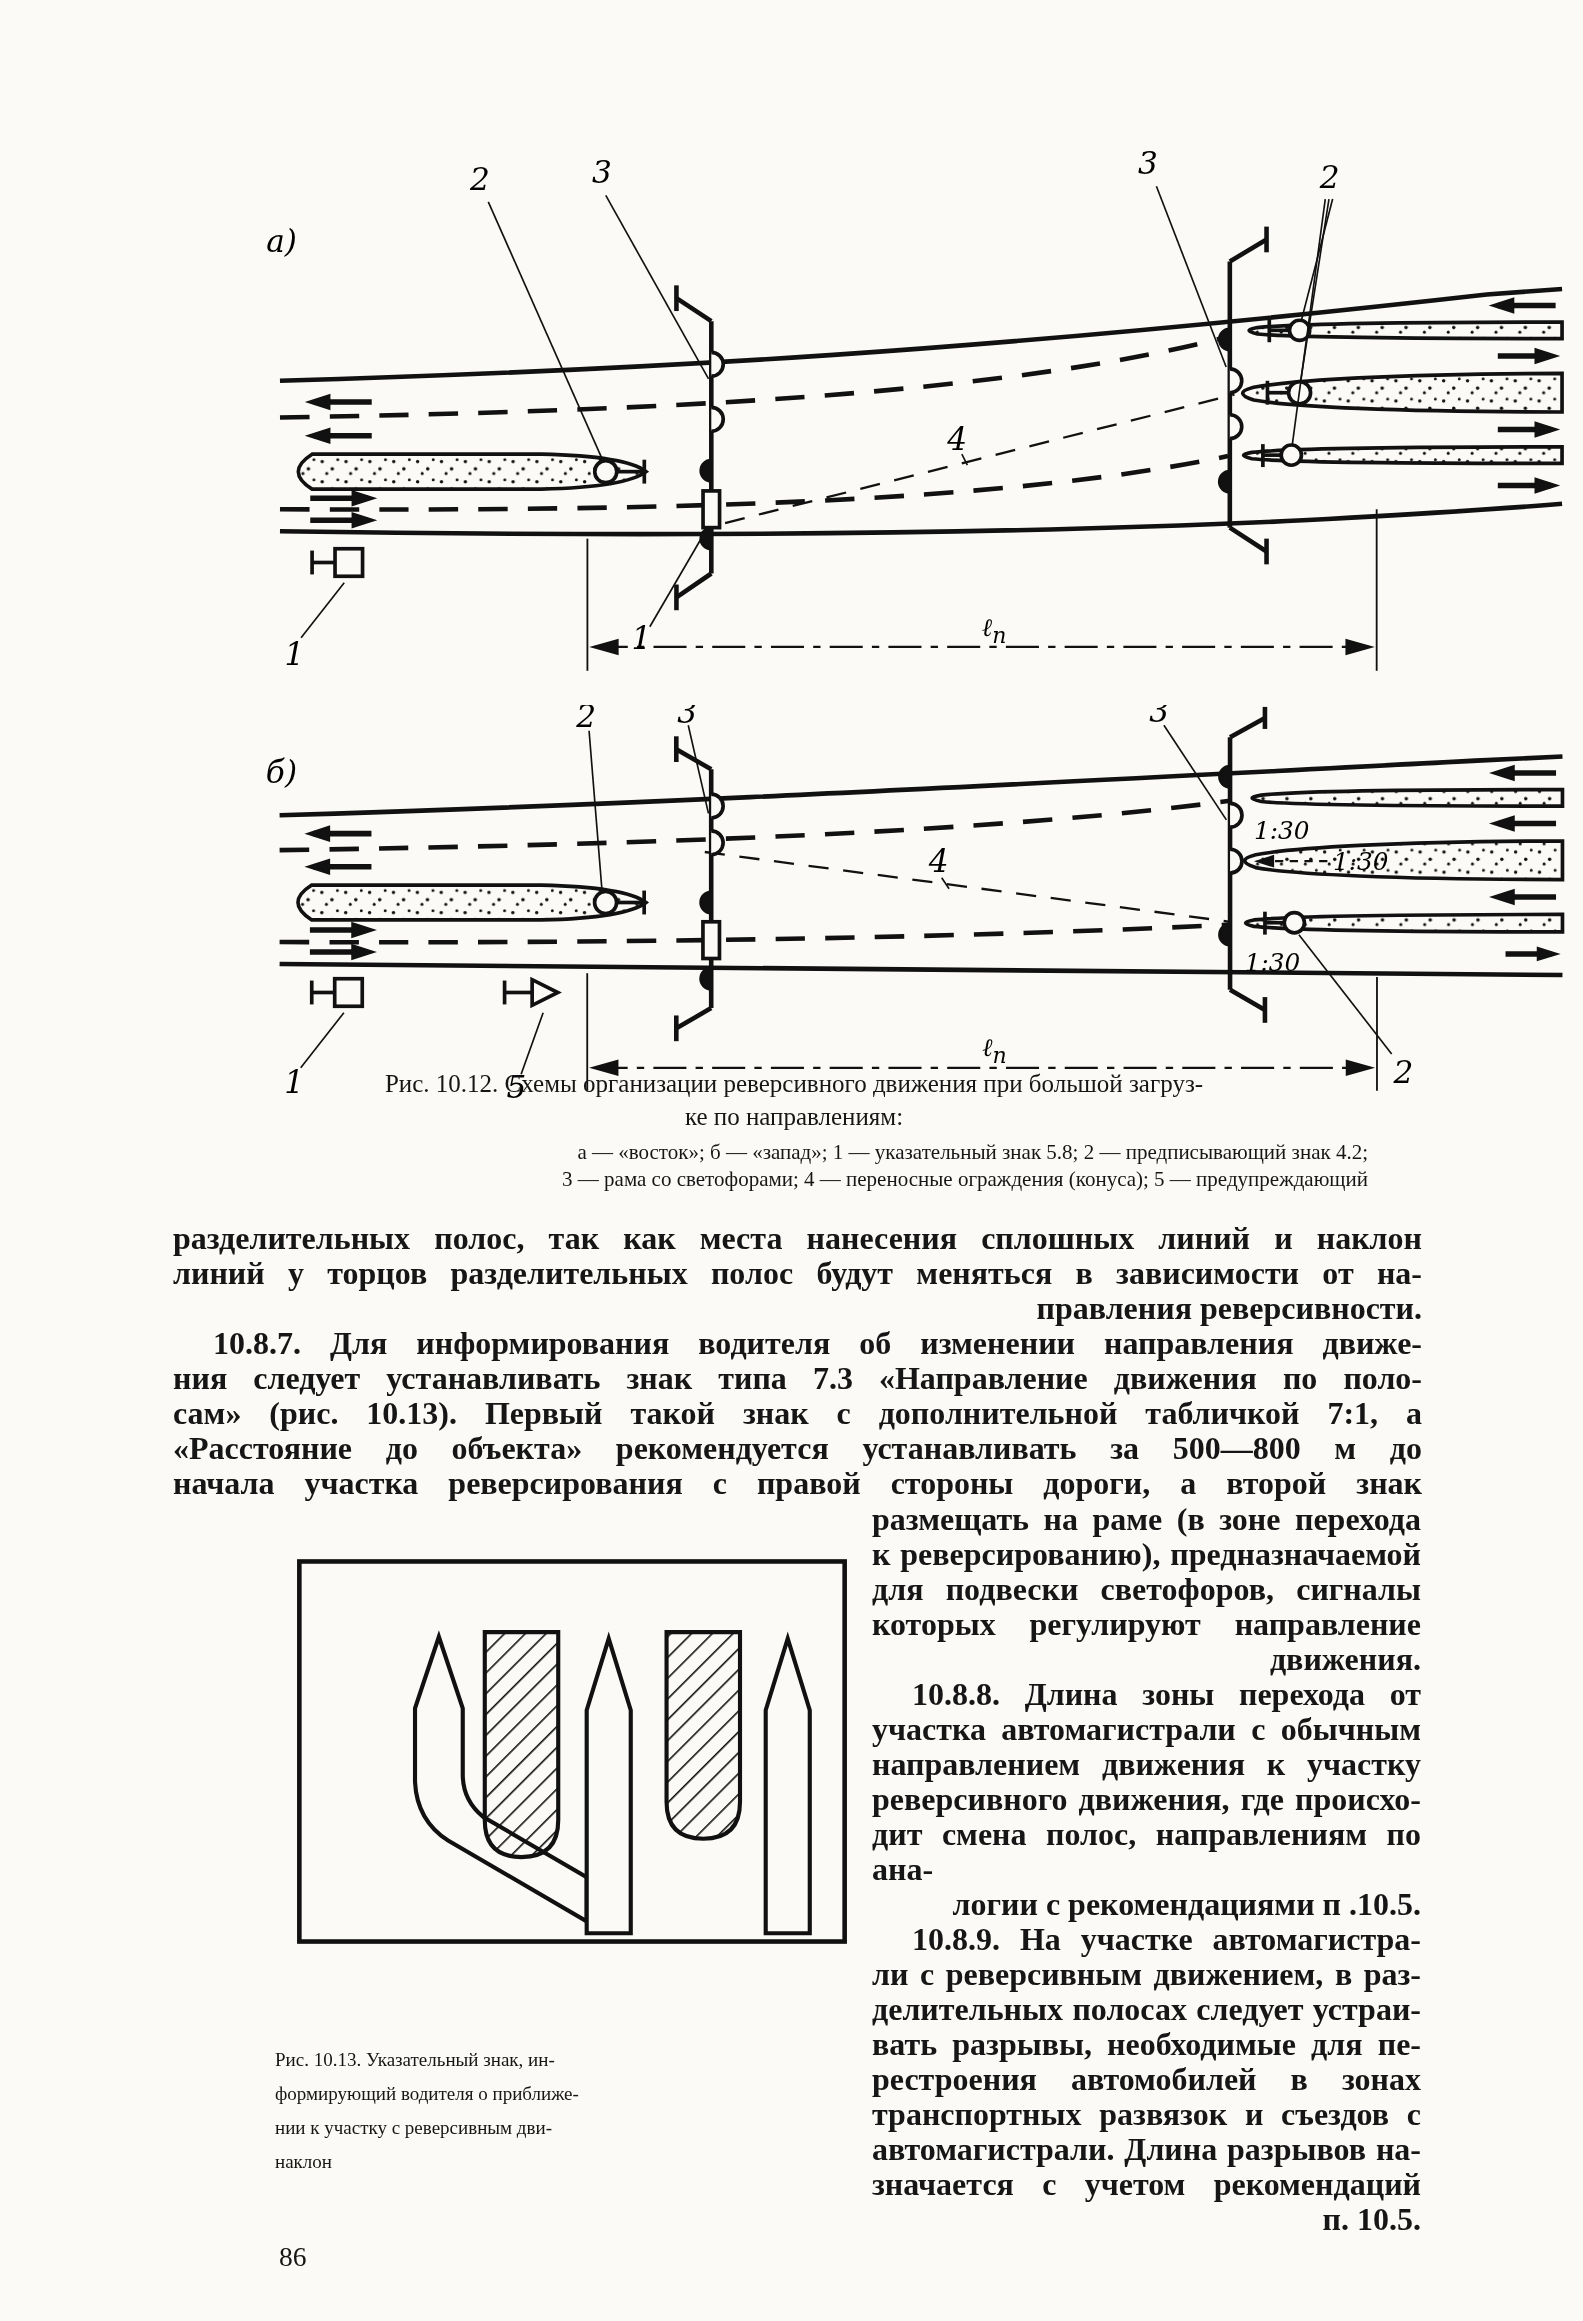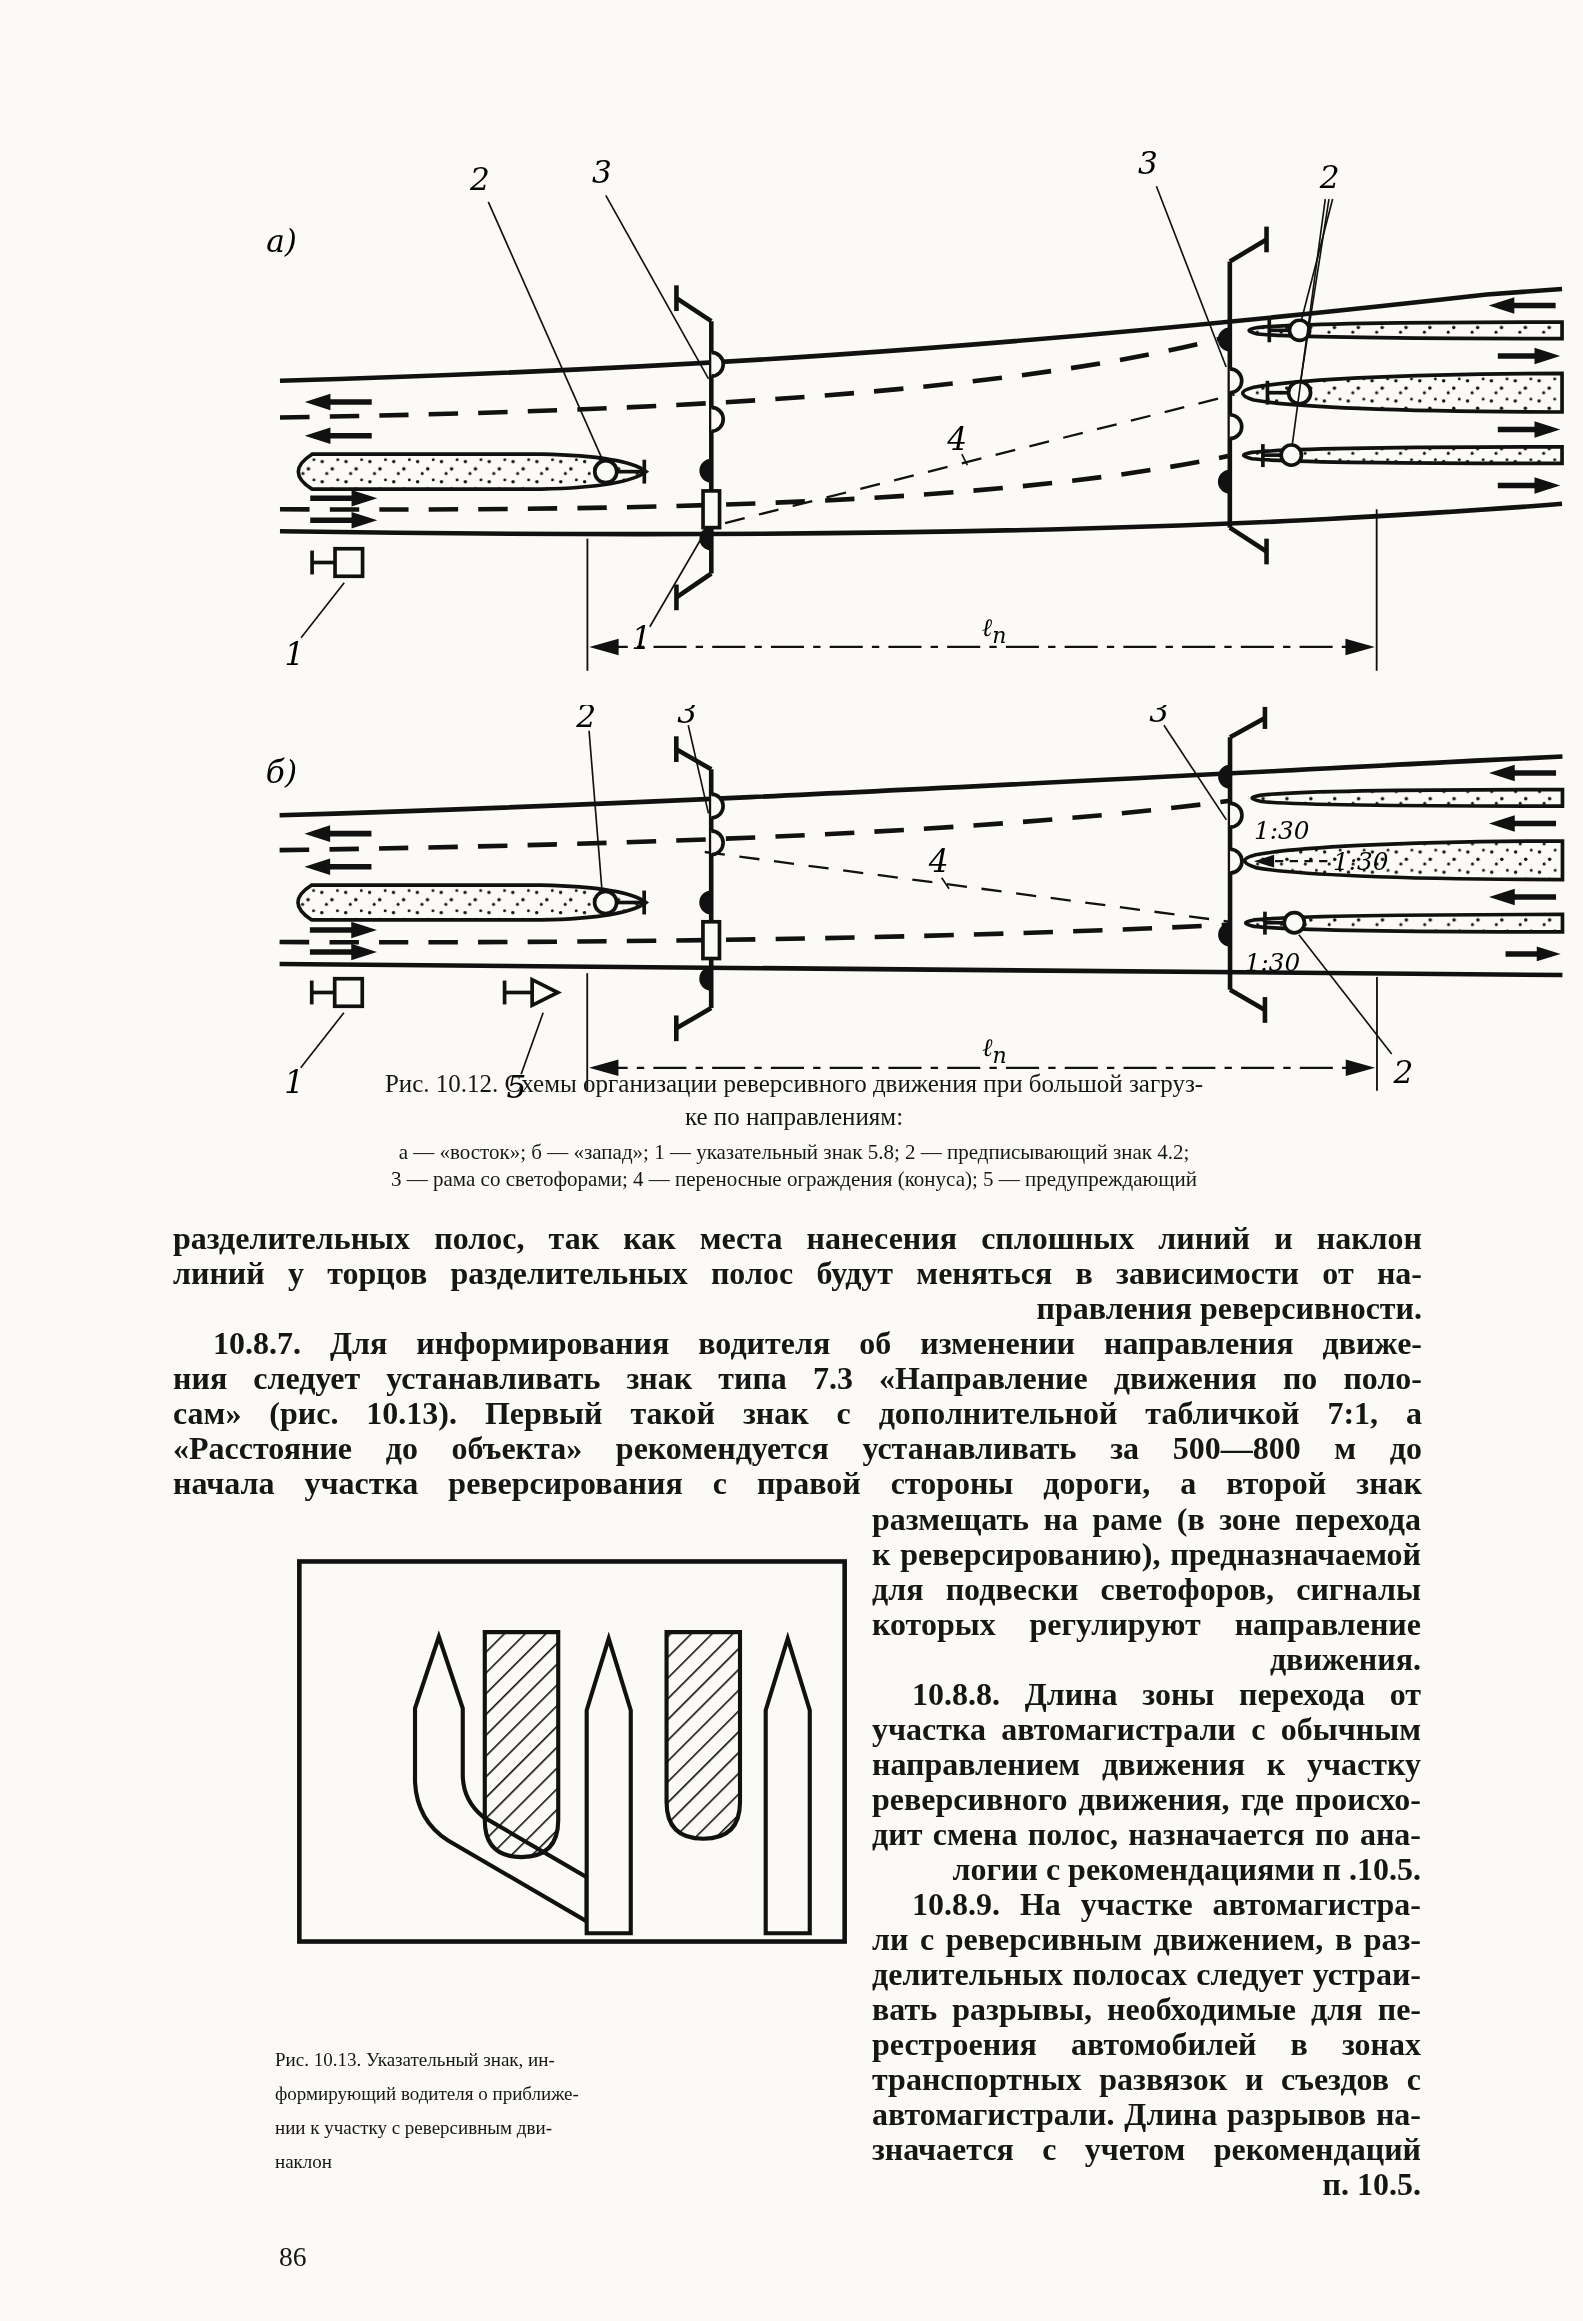--- a/index.html
+++ b/index.html
@@ -4,21 +4,21 @@
 <style>
   html,body{margin:0;padding:0;background:#888;}
   .page{position:relative;width:1583px;height:2322px;background:#fbfaf6;color:#161616;
         font-family:"Liberation Serif", serif;overflow:hidden;}
   .abs{position:absolute;}
   .body-line{font-size:32px;line-height:35px;white-space:nowrap;font-weight:bold;}
   .jl{text-align:justify;text-align-last:justify;white-space:normal;}
   .ll{text-align:right;white-space:normal;}
   .indent{text-indent:40px;}
   .cap-main{font-size:25px;line-height:33px;text-align:center;}
-  .cap-leg{font-size:21px;line-height:27px;text-align:center;}
+  .cap-leg{font-size:21px;line-height:27px;text-align:right;}
   .fig13cap{font-size:19px;line-height:34px;text-align:left;}
   .pageno{font-size:27.5px;}
   svg text{font-family:"DejaVu Serif", serif;}
   .num{font-style:italic;font-size:34px;}
   .small-it{font-style:italic;font-size:27px;}
 </style>
 </head>
 <body>
 
 <div class="page">
@@ -295,21 +295,21 @@
   <div class="abs" style="left:872px;top:1502px;width:549px;">
     <div class="body-line jl">размещать на раме (в зоне перехода</div>
     <div class="body-line jl">к реверсированию), предназначаемой</div>
     <div class="body-line jl">для подвески светофоров, сигналы</div>
     <div class="body-line jl">которых регулируют направление</div>
     <div class="body-line ll">движения.</div>
     <div class="body-line jl indent">10.8.8. Длина зоны перехода от</div>
     <div class="body-line jl">участка автомагистрали с обычным</div>
     <div class="body-line jl">направлением движения к участку</div>
     <div class="body-line jl">реверсивного движения, где происхо-</div>
-    <div class="body-line jl">дит смена полос, назначается по ана-</div>
+    <div class="body-line jl">дит смена полос, направлениям по ана-</div>
     <div class="body-line ll">логии с рекомендациями п .10.5.</div>
     <div class="body-line jl indent">10.8.9. На участке автомагистра-</div>
     <div class="body-line jl">ли с реверсивным движением, в раз-</div>
     <div class="body-line jl">делительных полосах следует устраи-</div>
     <div class="body-line jl">вать разрывы, необходимые для пе-</div>
     <div class="body-line jl">рестроения автомобилей в зонах</div>
     <div class="body-line jl">транспортных развязок и съездов с</div>
     <div class="body-line jl">автомагистрали. Длина разрывов на-</div>
     <div class="body-line jl">значается с учетом рекомендаций</div>
     <div class="body-line ll">п. 10.5.</div>

